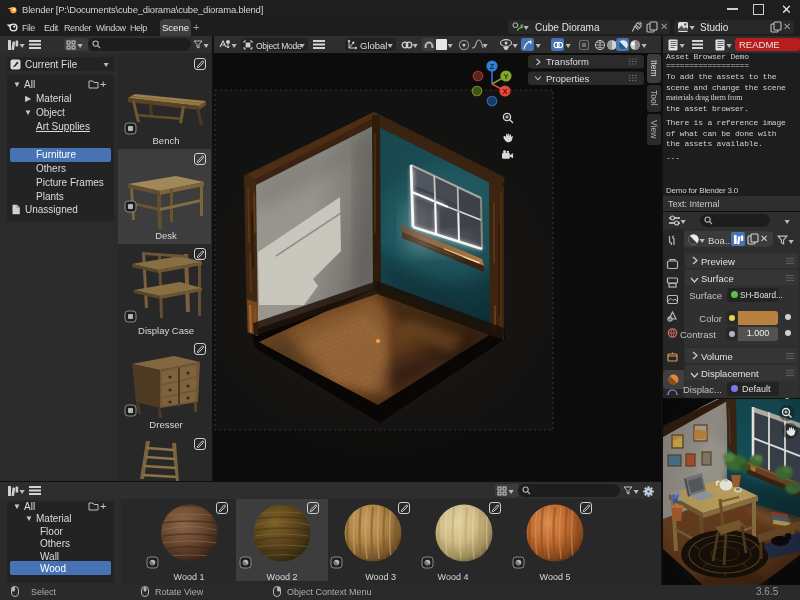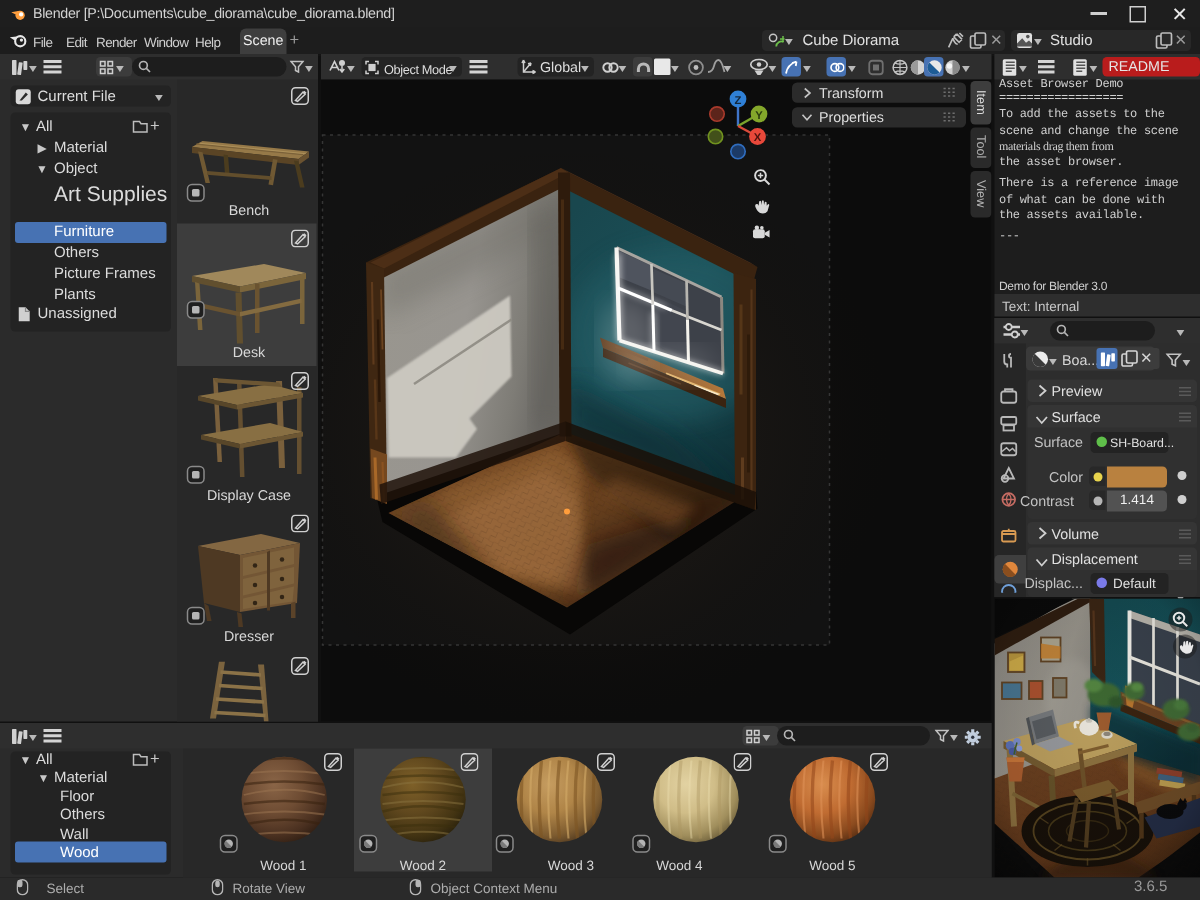--- a/index.html
+++ b/index.html
@@ -113,21 +113,21 @@
 <div class="a" style="left:13px;top:80px;color:#c8c8c8;font-size:8px;">▼</div>
 <div class="a" style="left:24px;top:79px;color:#dcdcdc;font-size:10px;">All</div>
 <svg class="a" style="left:88px;top:79px" width="11" height="10" viewBox="0 0 11 10">
  <path d="M1 2 H5 L6 3.5 H10 V9 H1 Z" fill="none" stroke="#bdbdbd" stroke-width="1"></path>
 </svg>
 <div class="a" style="left:100px;top:78px;color:#c8c8c8;font-size:11px;">+</div>
 <div class="a" style="left:25px;top:93.5px;color:#c8c8c8;font-size:8px;">▶</div>
 <div class="a" style="left:36px;top:93px;color:#dcdcdc;font-size:10px;">Material</div>
 <div class="a" style="left:24px;top:107.5px;color:#c8c8c8;font-size:8px;">▼</div>
 <div class="a" style="left:36px;top:107px;color:#dcdcdc;font-size:10px;">Object</div>
-<div class="a" style="left:36px;top:121px;color:#dcdcdc;font-size:14px;">Art Supplies</div>
+<div class="a" style="left:36px;top:121px;color:#dcdcdc;font-size:10px;text-decoration:underline;">Art Supplies</div>
 <div class="a" style="left:36px;top:124px;color:#dcdcdc;font-size:10px;margin-top:24px;">Decoration</div>
 <div class="a" style="left:10px;top:148px;width:101px;height:13.5px;background:#4772b3;border-radius:2px;"></div>
 <div class="a" style="left:36px;top:149px;color:#fff;font-size:10px;">Furniture</div>
 <div class="a" style="left:36px;top:163px;color:#dcdcdc;font-size:10px;">Others</div>
 <div class="a" style="left:36px;top:177px;color:#dcdcdc;font-size:10px;">Picture Frames</div>
 <div class="a" style="left:36px;top:191px;color:#dcdcdc;font-size:10px;">Plants</div>
 <svg class="a" style="left:11px;top:204px" width="10" height="11" viewBox="0 0 10 11">
  <path d="M1.5 0.8 H6 L8.8 3.6 V10.2 H1.5 Z" fill="#d0d0d0"></path>
     <path d="M6 0.8 L6 3.6 L8.8 3.6" fill="none" stroke="#888" stroke-width="0.8"></path>
 </svg>
@@ -662,21 +662,21 @@
 <div class="a" style="left:731px;top:291px;width:7px;height:7px;border-radius:50%;background:#5fbf4a;"></div>
 <div class="a" style="left:740px;top:291px;color:#e0e0e0;font-size:8.2px;">SH-Board...</div>
 <div class="a" style="left:692px;top:313px;color:#c2c2c2;font-size:9.5px;width:30px;text-align:right;">Color</div>
 <div class="a" style="left:726px;top:311px;width:11px;height:13px;background:#282828;border-radius:3px 0 0 3px;"></div>
 <div class="a" style="left:728.5px;top:314.5px;width:6px;height:6px;border-radius:50%;background:#e8d44d;"></div>
 <div class="a" style="left:738px;top:311px;width:40px;height:13.5px;background:#b9813f;border-radius:0 3px 3px 0;"></div>
 <div class="a" style="left:785px;top:314px;width:6px;height:6px;border-radius:50%;background:#cfcfcf;"></div>
 <div class="a" style="left:680px;top:329px;color:#c2c2c2;font-size:9.5px;width:42px;text-align:left;">Contrast</div>
 <div class="a" style="left:726px;top:327px;width:11px;height:13px;background:#282828;border-radius:3px 0 0 3px;"></div>
 <div class="a" style="left:728.5px;top:330.5px;width:6px;height:6px;border-radius:50%;background:#b5b5b5;"></div>
-<div class="a" style="left:738px;top:327px;width:40px;height:13.5px;background:#525252;border-radius:0 3px 3px 0;color:#f0f0f0;font-size:9px;text-align:center;line-height:13.5px;">1.414</div>
+<div class="a" style="left:738px;top:327px;width:40px;height:13.5px;background:#525252;border-radius:0 3px 3px 0;color:#f0f0f0;font-size:9px;text-align:center;line-height:13.5px;">1.000</div>
 <div class="a" style="left:785px;top:330px;width:6px;height:6px;border-radius:50%;background:#cfcfcf;"></div>
 <div class="a" style="left:685px;top:348px;width:113px;height:15px;background:#353535;border-radius:3px;"></div>
 <div class="a" style="left:701px;top:351px;color:#e0e0e0;font-size:9.5px;">Volume</div>
 <svg class="a" style="left:691px;top:351px" width="8" height="9" viewBox="0 0 8 9">
     <path d="M2 1 L6 4.5 L2 8" fill="none" stroke="#cfcfcf" stroke-width="1.2"></path>
   </svg>
 <div class="a" style="left:685px;top:365px;width:113px;height:33px;background:#303030;border-radius:3px;"></div>
 <div class="a" style="left:685px;top:365px;width:113px;height:15px;background:#353535;border-radius:3px 3px 0 0;"></div>
 <div class="a" style="left:701px;top:368px;color:#e0e0e0;font-size:9.5px;">Displacement</div>
 <svg class="a" style="left:690px;top:371px" width="9" height="8" viewBox="0 0 9 8">

